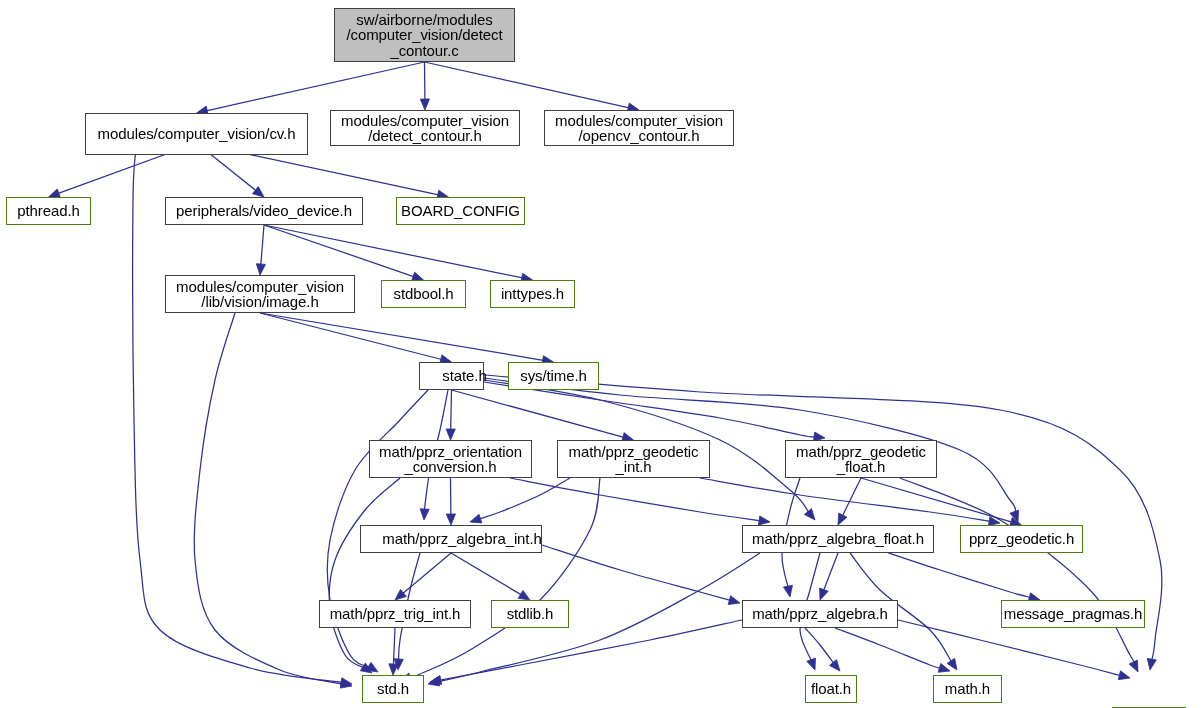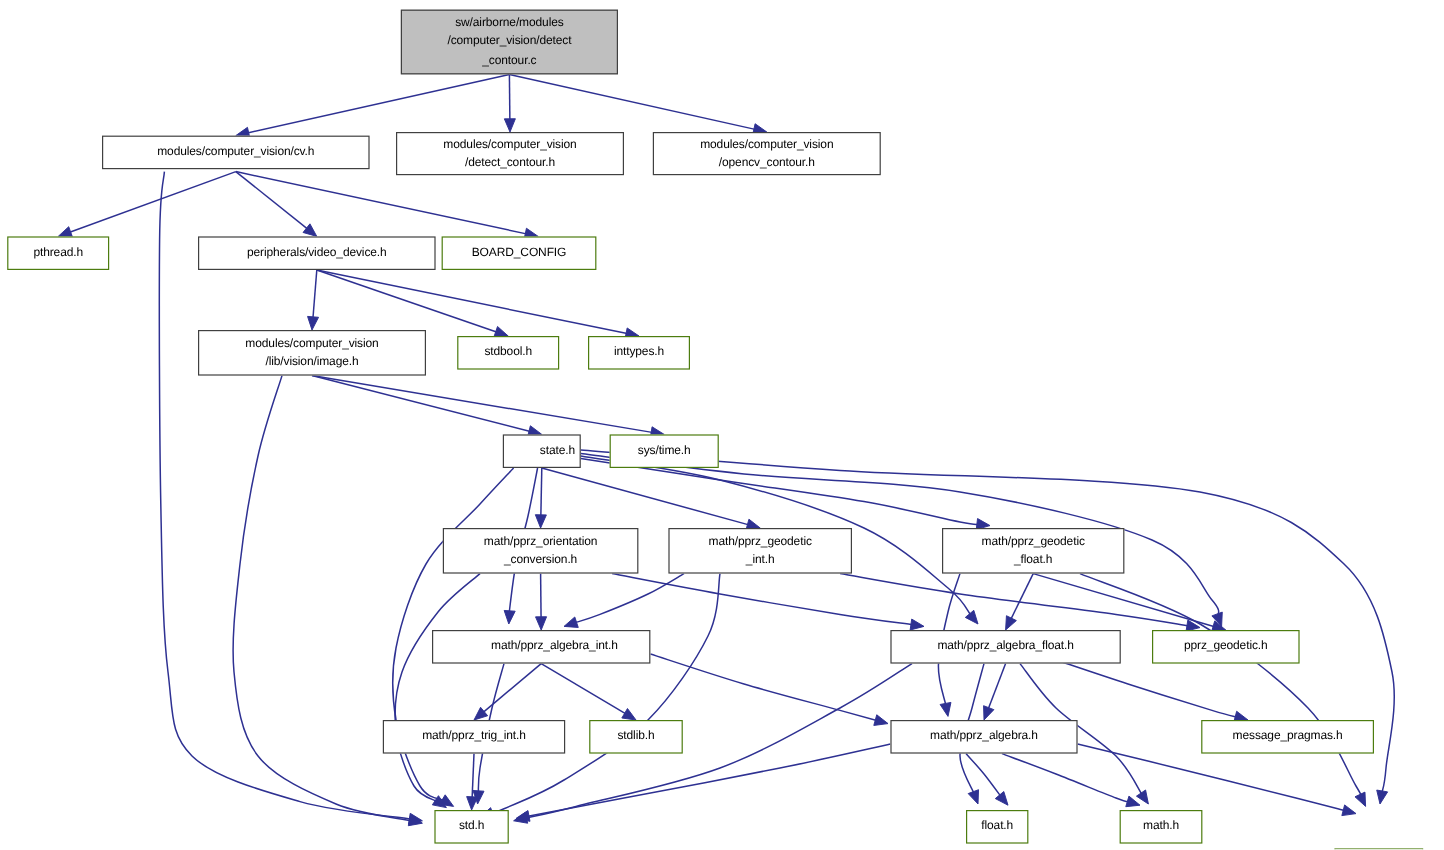--- a/index.html
+++ b/index.html
@@ -26,21 +26,21 @@
   }
   .node-box {
     position: absolute;
     box-sizing: border-box;
     display: flex;
     align-items: center;
     justify-content: center;
     text-align: center;
     background: #ffffff;
     color: #000000;
-    font-size: 10px;
+    font-size: 15px;
     line-height: 15.5px;
     letter-spacing: -0.1px;
     white-space: pre;
     user-select: none;
   }
   .node-box.leaf {
     border: 1px solid #4d7c0f;
   }
   .node-box.internal {
     border: 1px solid #404040;
@@ -153,28 +153,28 @@
       <polygon points="950,671 938.1421105889622,672.2451741707874 940.7857111361725,663.4331723467529" class="edge-head"></polygon>
       <path d="M898,620 C911.6666666666666,623.3333333333334 949.6666666666666,632.5 980,640 C1010.3333333333334,647.5 1056.4517337601824,659.0441174443141 1080,665 C1103.5482662398176,670.9558825556859 1114.4079978657546,673.9460794450962 1121.2895974389055,675.7352953341154" class="edge-path"></path>
       <polygon points="1130,678 1118.1964367072103,679.6840111618116 1120.5114681434477,670.7800440993595" class="edge-head"></polygon>
       <path d="M742,620 C726.6666666666666,623.3333333333334 687,632.5 650,640 C613,647.5 555.1927305141761,658.2784101621371 520,665 C484.80726948582395,671.7215898378629 452.369680762453,677.7746158559811 438.8436169149436,680.3295390271774" class="edge-path"></path>
       <polygon points="430,682 439.95507395437727,675.4382546100234 441.66265628215154,684.4783963452991" class="edge-head"></polygon>
     </svg>
   <div id="node-layer">
       <div class="node-box root" style="left: 334px; top: 8px; width: 181px; height: 54px;">sw/airborne/modules
 /computer_vision/detect
 _contour.c</div>
-      <div class="node-box internal" style="left: 85px; top: 113px; width: 223px; height: 28px;">modules/computer_vision/cv.h</div>
+      <div class="node-box internal" style="left: 85px; top: 113px; width: 223px; height: 42px;">modules/computer_vision/cv.h</div>
       <div class="node-box internal" style="left: 330px; top: 110px; width: 190px; height: 36px;">modules/computer_vision
 /detect_contour.h</div>
       <div class="node-box internal" style="left: 544px; top: 110px; width: 190px; height: 36px;">modules/computer_vision
 /opencv_contour.h</div>
       <div class="node-box leaf" style="left: 6px; top: 197px; width: 85px; height: 28px;">pthread.h</div>
       <div class="node-box internal" style="left: 165px; top: 197px; width: 198px; height: 28px;">peripherals/video_device.h</div>
-      <div class="node-box leaf" style="left: 368px; top: 197px; width: 129px; height: 28px;">BOARD_CONFIG</div>
+      <div class="node-box leaf" style="left: 396px; top: 197px; width: 129px; height: 28px;">BOARD_CONFIG</div>
       <div class="node-box internal" style="left: 165px; top: 275px; width: 190px; height: 38px;">modules/computer_vision
 /lib/vision/image.h</div>
       <div class="node-box leaf" style="left: 381px; top: 280px; width: 85px; height: 28px;">stdbool.h</div>
       <div class="node-box leaf" style="left: 490px; top: 280px; width: 85px; height: 28px;">inttypes.h</div>
       <div class="node-box internal" style="left: 419px; top: 362px; width: 65px; height: 28px; padding-left: 26px;">state.h</div>
       <div class="node-box leaf" style="left: 508px; top: 362px; width: 91px; height: 28px;">sys/time.h</div>
       <div class="node-box internal" style="left: 369px; top: 440px; width: 163px; height: 38px;">math/pprz_orientation
 _conversion.h</div>
       <div class="node-box internal" style="left: 557px; top: 440px; width: 153px; height: 38px;">math/pprz_geodetic
 _int.h</div>

